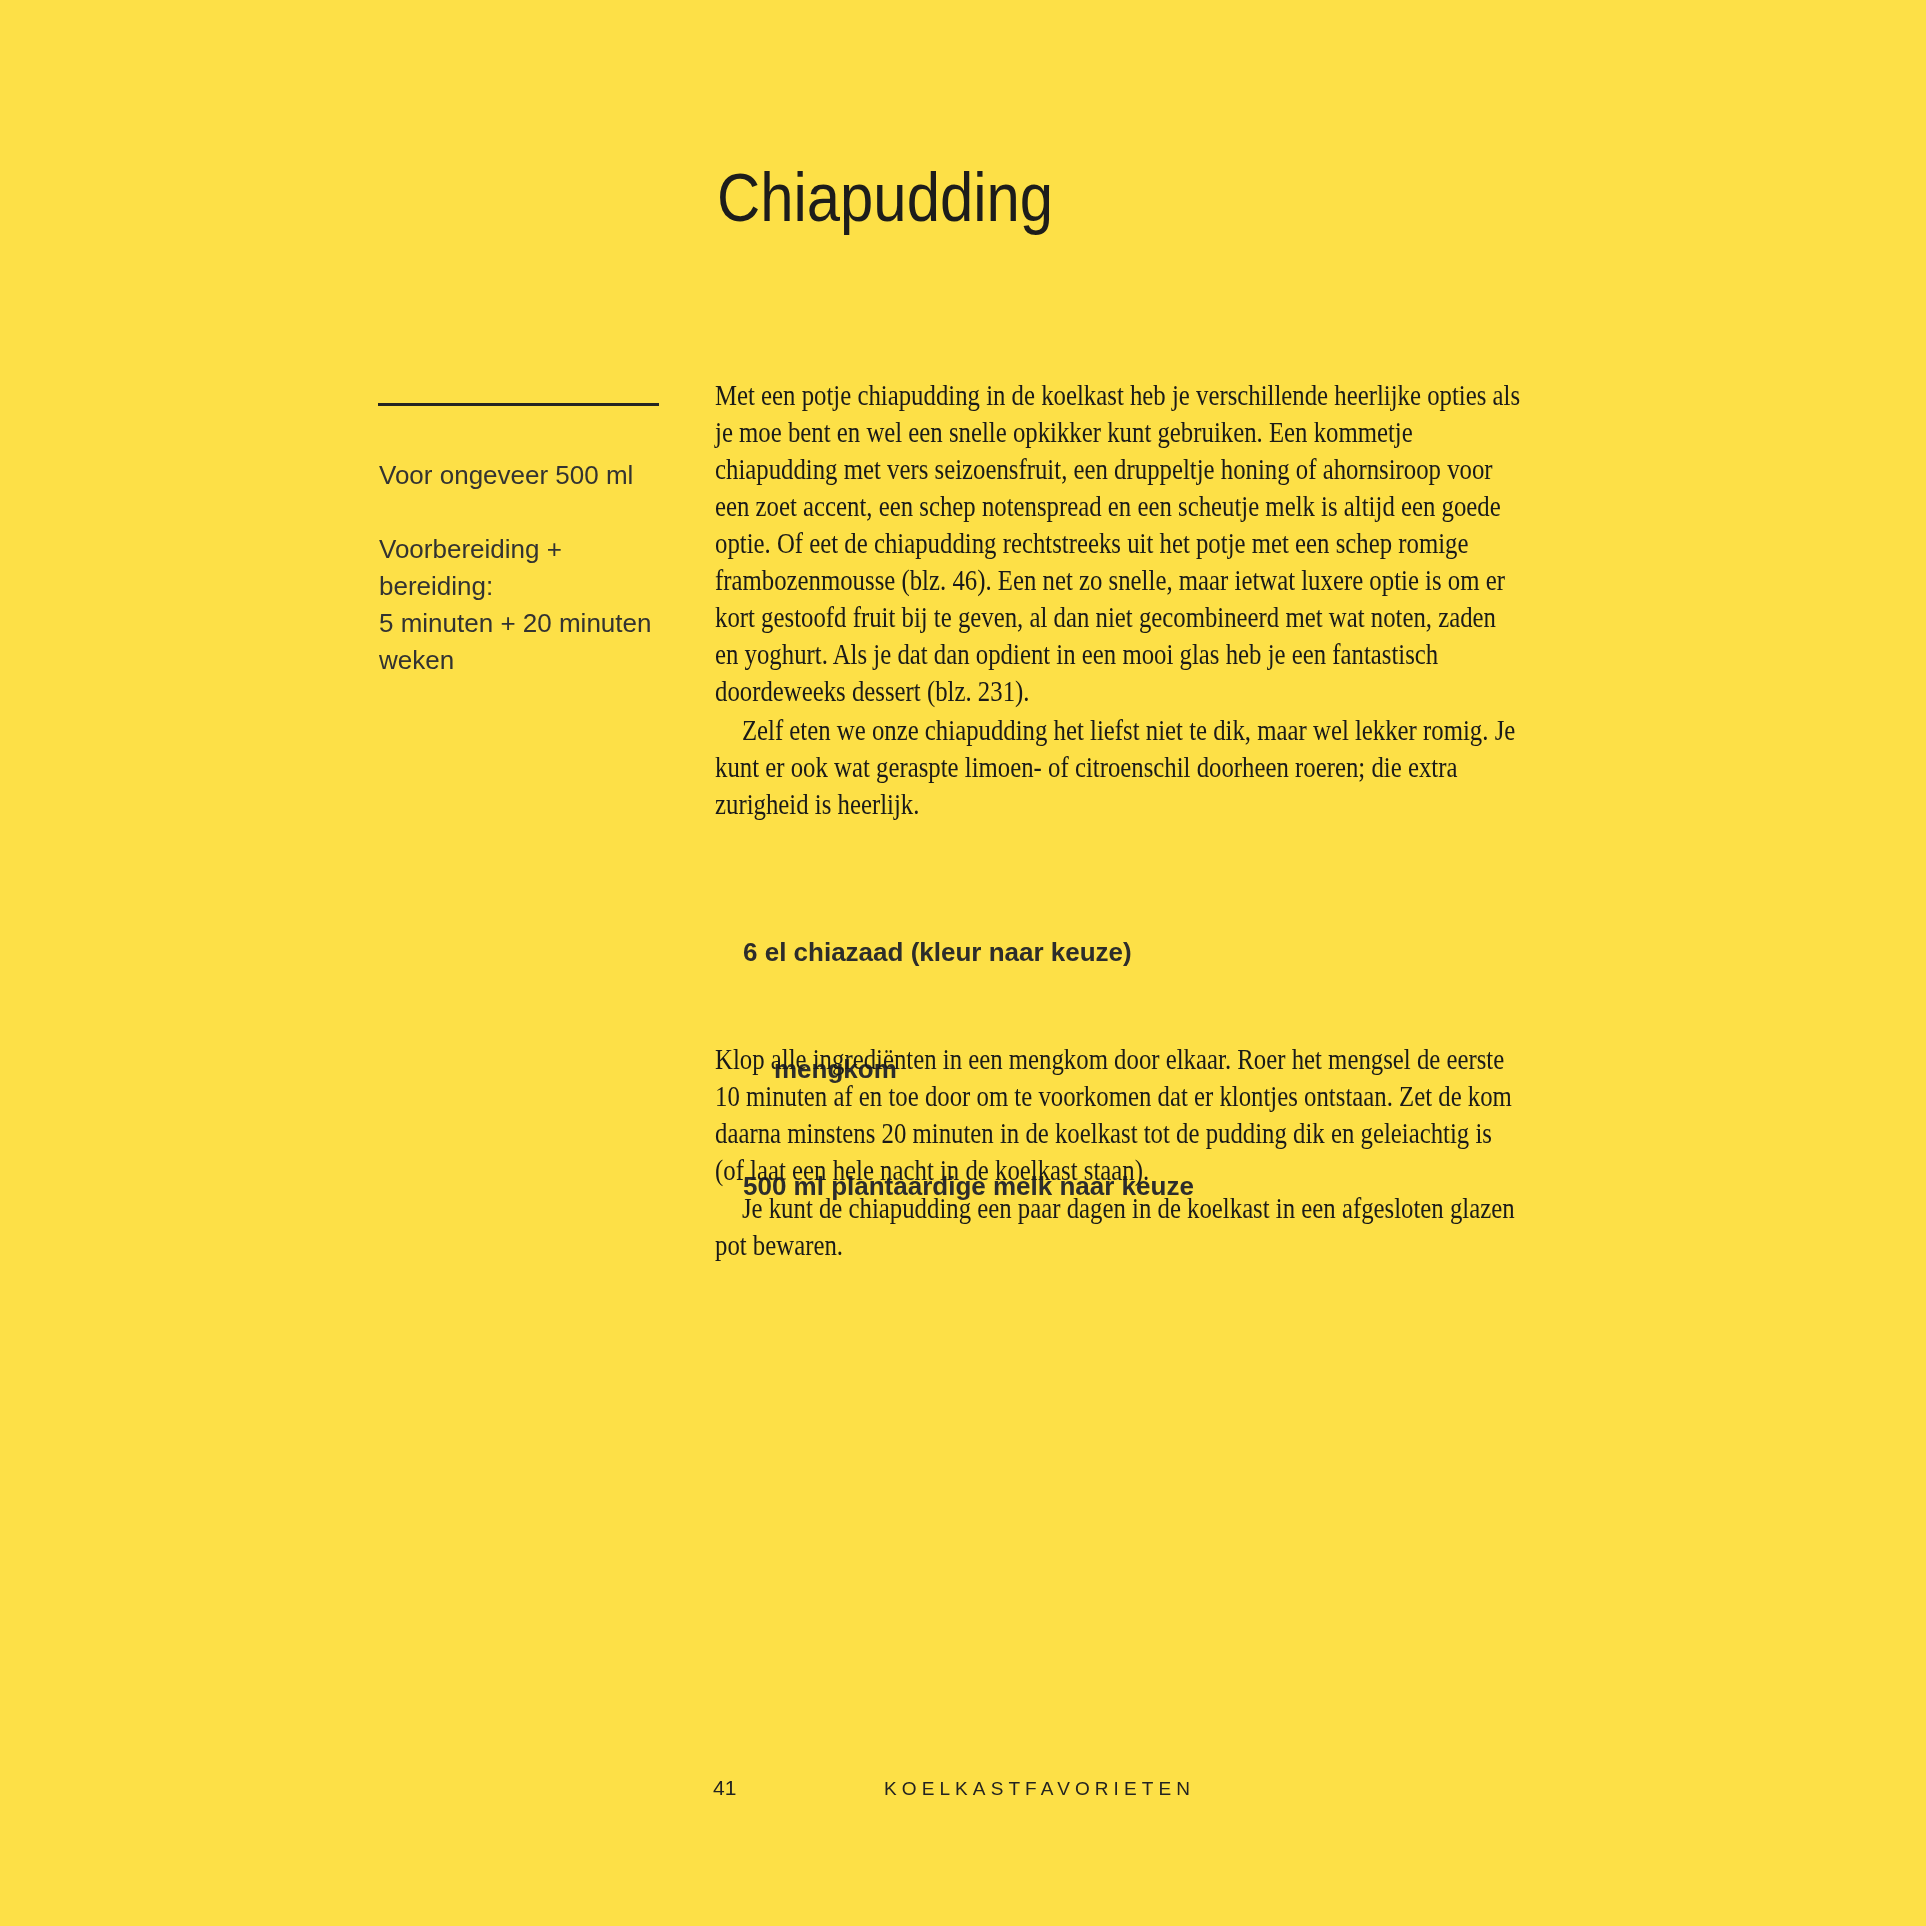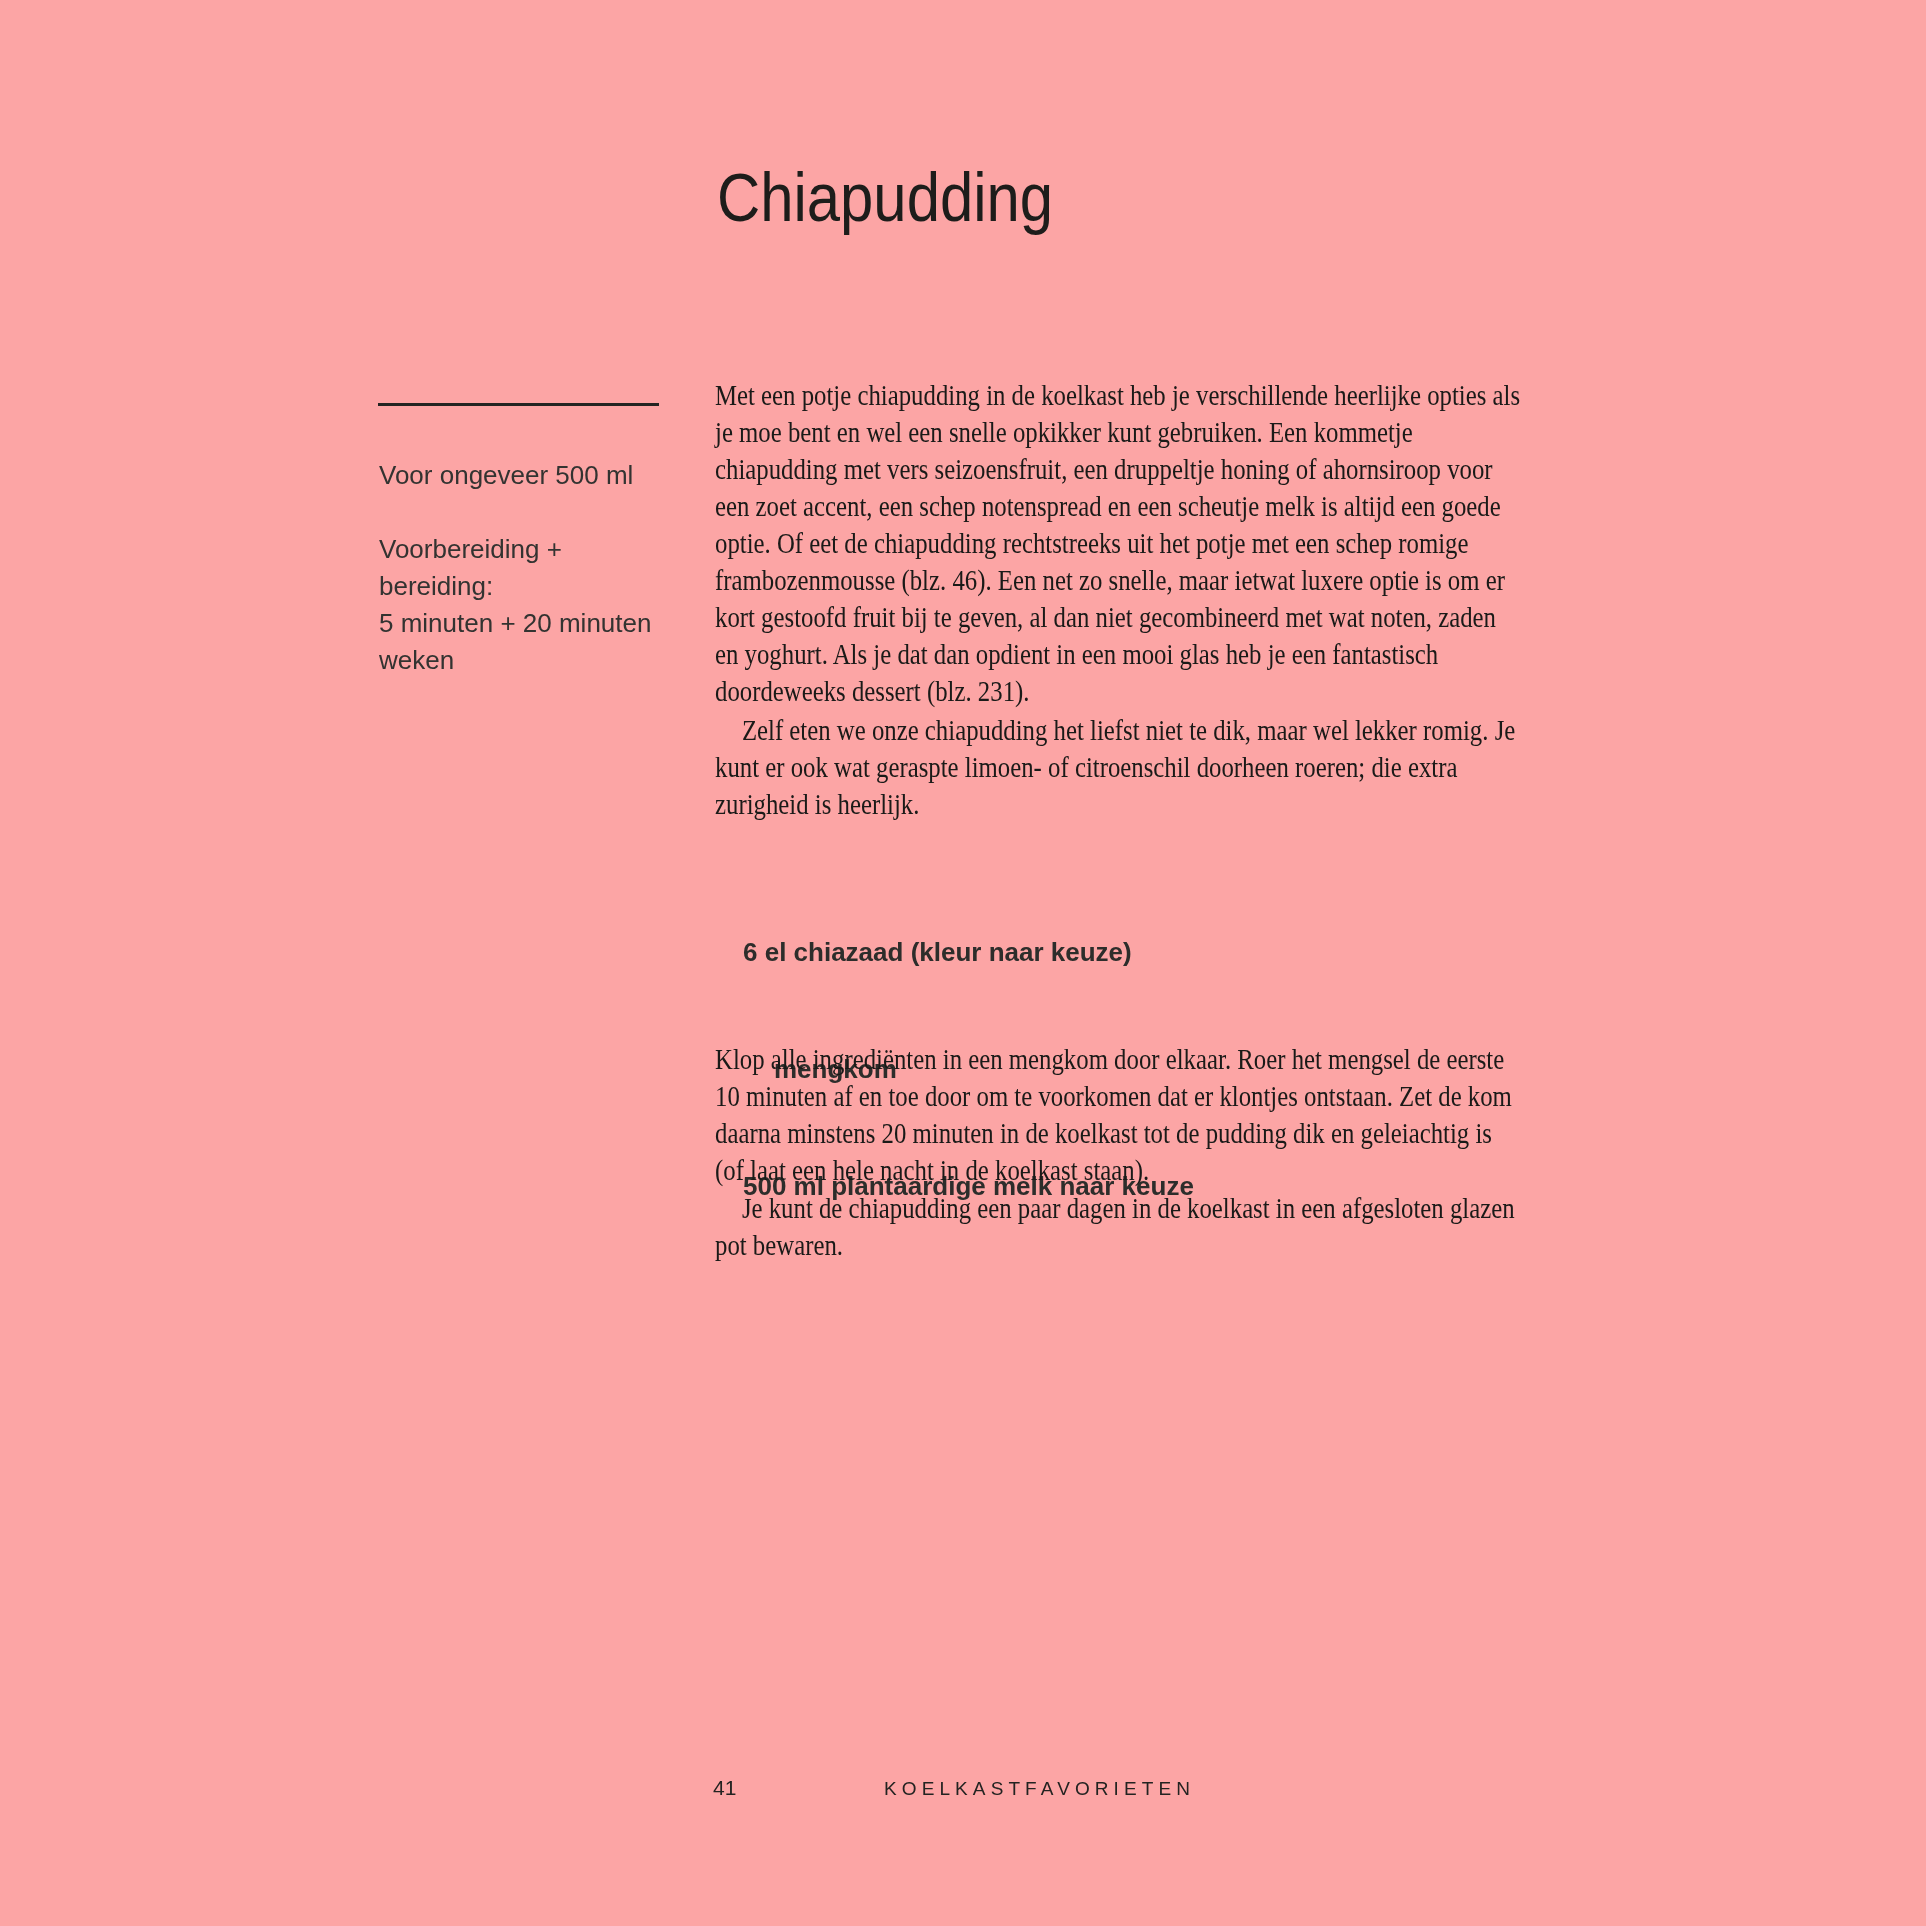--- a/index.html
+++ b/index.html
@@ -1,20 +1,20 @@
 <!DOCTYPE html>
 <html style="font-size:10.3px"><head>
 <meta charset="utf-8">
 <style>
   html,body { margin:0; padding:0; background:#ffffff; }
   .page {
     position:relative;
     width:1926px;
     height:1926px;
-    background:#fca5a5;
+    background:#fde047;
     overflow:hidden;
     font-family:"Liberation Sans", sans-serif;
   }
   .title {
     position:absolute;
     left:717px; top:162px;
     margin:0;
     font-family:"Liberation Sans", sans-serif;
     font-weight:300;
     font-size:68px;

